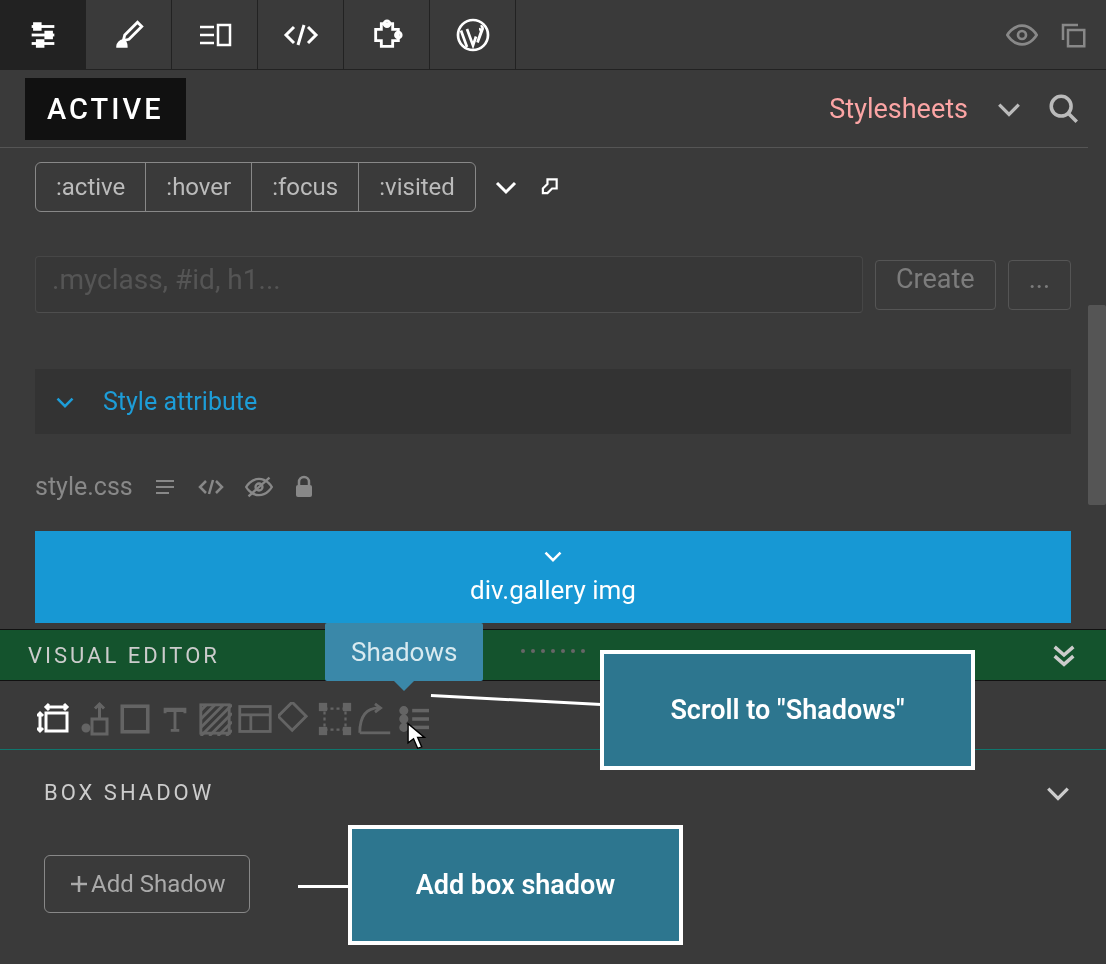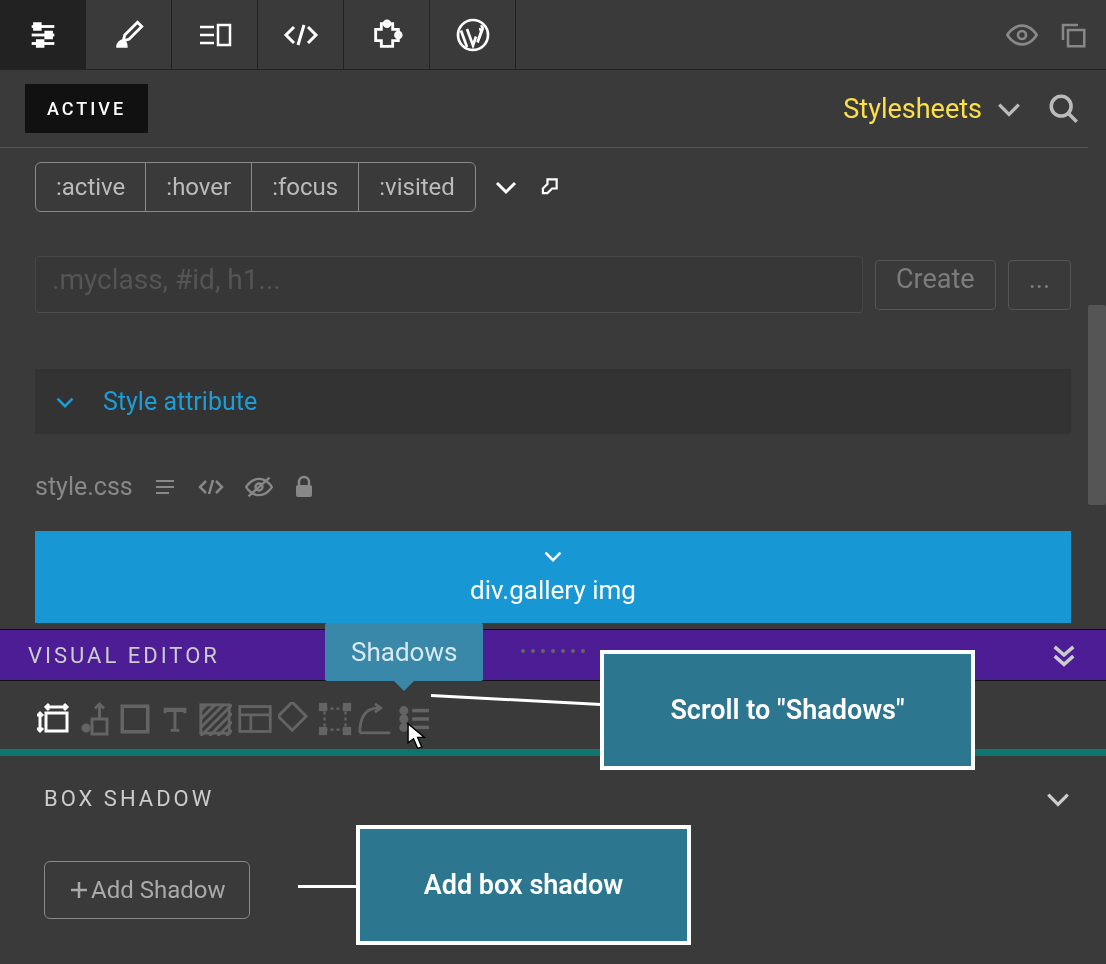--- a/index.html
+++ b/index.html
@@ -34,32 +34,32 @@
   .header-row {
     display: flex;
     align-items: center;
     height: 78px;
     padding: 0 25px;
     border-bottom: 1px solid #555;
   }
   .active-badge {
     background: #111;
     color: #fff;
-    font-size: 18px;
+    font-size: 29px;
     letter-spacing: 3px;
     font-weight: 500;
     padding: 14px 22px;
   }
   .stylesheets {
     margin-left: auto;
     font-size: 27px;
-    color: #fde047;
-    display: flex;
-    align-items: center;
-    gap: 14px;
+    color: #fca5a5;
+    display: flex;
+    align-items: center;
+    gap: 28px;
   }
   .search-ic { margin-left: 25px; }
   .pseudo-row {
     display: flex;
     align-items: center;
     padding: 14px 35px;
     gap: 18px;
   }
   .pseudo-group {
     display: flex;
@@ -139,21 +139,21 @@
     padding: 18px 22px;
     margin: 30px 35px 0 35px;
     font-size: 26px;
     display: flex;
     align-items: center;
     gap: 12px;
     cursor: pointer;
     flex-direction: column;
   }
   .visual-editor-bar {
-    background: #4c1d95;
+    background: #14532d;
     height: 52px;
     margin-top: 6px;
     display: flex;
     align-items: center;
     padding: 0 28px;
     border-top: 1px solid #111;
     border-bottom: 1px solid #111;
     position: relative;
   }
   .visual-editor-bar .title {
@@ -171,21 +171,21 @@
     grid-template-columns: repeat(7, 4px);
     gap: 6px;
   }
   .drag-dots span {
     width: 4px; height: 4px; background: #666; border-radius: 50%;
   }
   .collapse-ic { margin-left: auto; }
   .tool-icons {
     display: flex;
     padding: 18px 35px 10px 35px;
-    border-bottom: 7px solid #0f766e;
+    border-bottom: 1px solid #0f766e;
     position: relative;
     align-items: center;
   }
   .tool-icons .ti { width: 40px; height: 40px; display: flex; align-items: center; justify-content: center; cursor: pointer; }
   .tool-icons .ti svg { opacity: 0.55; }
   .tool-icons .ti.active svg { opacity: 1; }
   .tooltip {
     position: absolute;
     background: #3a88a9;
     color: #d8eaf0;
@@ -520,15 +520,15 @@
 
 <div class="scrollbar-track"></div>
 <div class="scrollbar-thumb"></div>
 
 <div class="callout-line" style="left:431px; top:694px; width:175px; transform: rotate(3deg);"></div>
 <div class="callout" style="left:600px; top:650px; width:375px; height:120px;">
   <span>Scroll to "Shadows"</span>
 </div>
 
 <div class="callout-line" style="left:298px; top:885px; width:80px;"></div>
-<div class="callout" style="left:356px; top:825px; width:335px; height:120px;">
+<div class="callout" style="left:348px; top:825px; width:335px; height:120px;">
   <span>Add box shadow</span>
 </div>
 
 </body></html>

